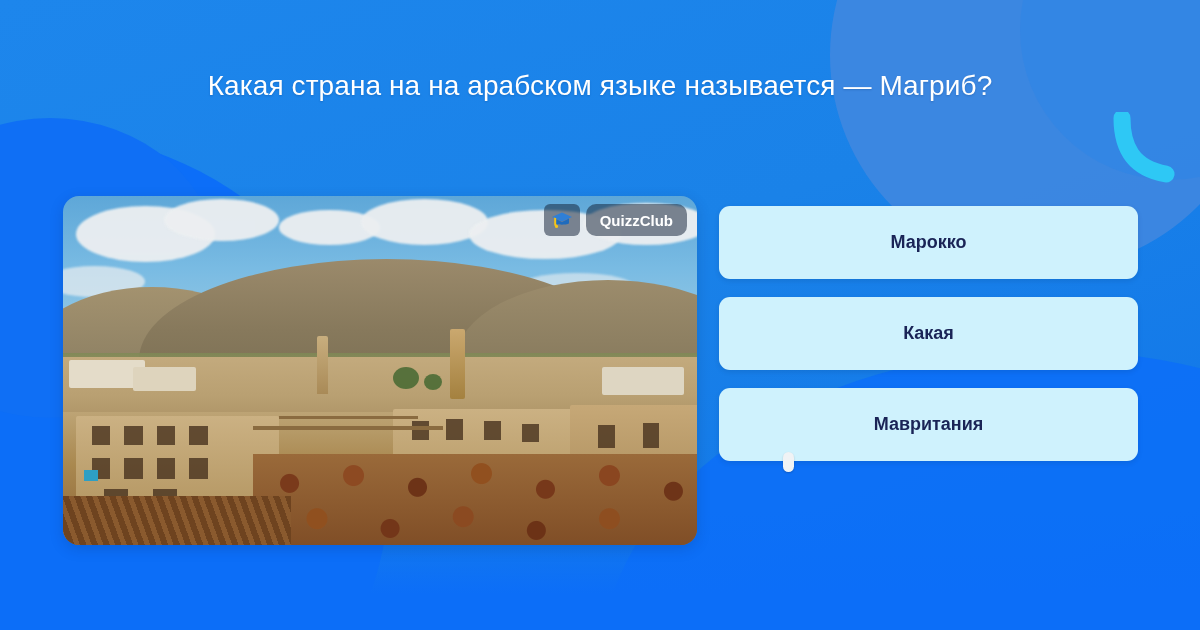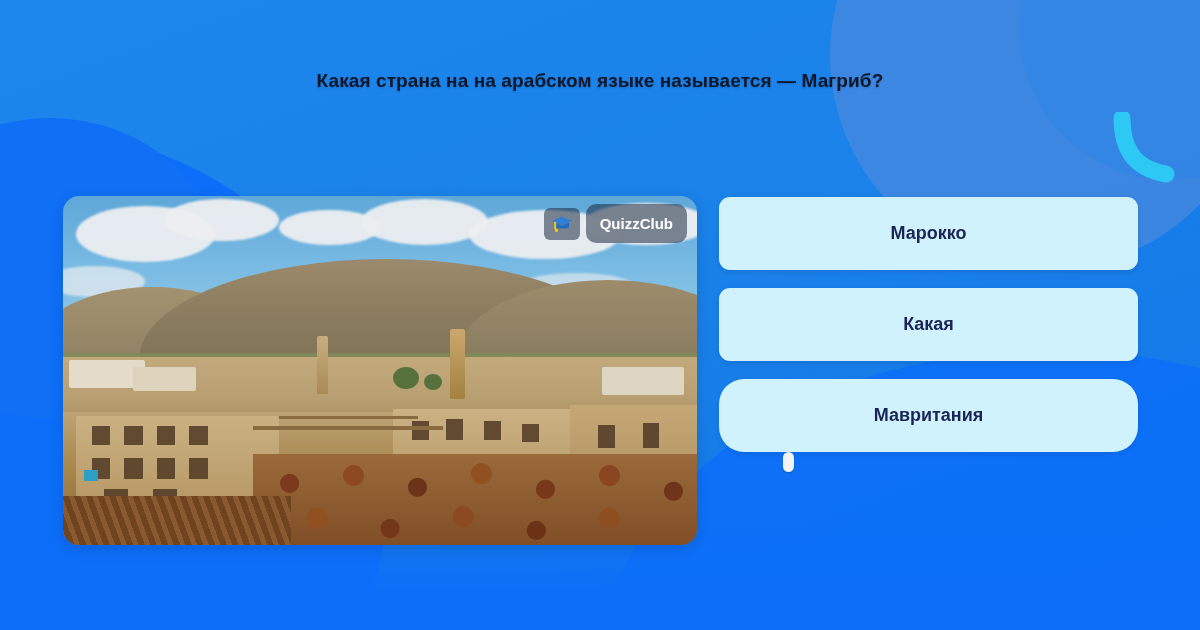--- a/index.html
+++ b/index.html
@@ -72,23 +72,23 @@
 
   
   #title-bar {
     position:absolute;
     left:0; right:0; top:70px;
     text-align:center;
     z-index:5;
   }
   #title-bar .q {
     display:inline-block;
-    color:#0f172a;
-    font-size:19px;
-    font-weight:bold;
+    color:#ffffff;
+    font-size:28px;
+    font-weight:normal;
     letter-spacing:.1px;
     text-shadow:0 1px 2px rgba(0,40,90,.22);
     white-space:nowrap;
   }
 
   
   #photo-card {
     position:absolute;
     left:63px; top:196px;
     width:634px; height:349px;
@@ -200,48 +200,48 @@
     display:flex; align-items:center; gap:6px;
     z-index:9;
   }
   .logo-mark {
     width:36px; height:32px;
     border-radius:6px;
     background:rgba(20,35,55,.52);
     display:flex; align-items:center; justify-content:center;
   }
   .logo-text {
-    height:39px;
+    height:32px;
     padding:0 14px;
     border-radius:10px;
     background:rgba(20,35,55,.52);
     color:#fff;
     font-size:15px; font-weight:bold;
     display:flex; align-items:center;
   }
 
   
   #answers {
     position:absolute;
-    left:719px; top:197px;
+    left:719px; top:206px;
     width:419px;
     z-index:6;
   }
   .answer {
     height:73px;
     margin-bottom:18px;
     background:#cff2fd;
     border-radius:11px;
     display:flex; align-items:center; justify-content:center;
     color:#1a2456;
     font-size:18px; font-weight:bold;
     box-shadow:0 2px 5px rgba(0,40,90,.14);
     cursor:pointer;
   }
-  .answer:last-child { margin-bottom:0;border-radius:25px; }
+  .answer:last-child { margin-bottom:0; }
 
   
   #scroll-pill {
     position:absolute;
     left:783px; top:452px;
     width:11px; height:20px;
     border-radius:6px;
     background:#f0f3f5;
     z-index:8;
     box-shadow:0 1px 2px rgba(0,0,0,.2);

